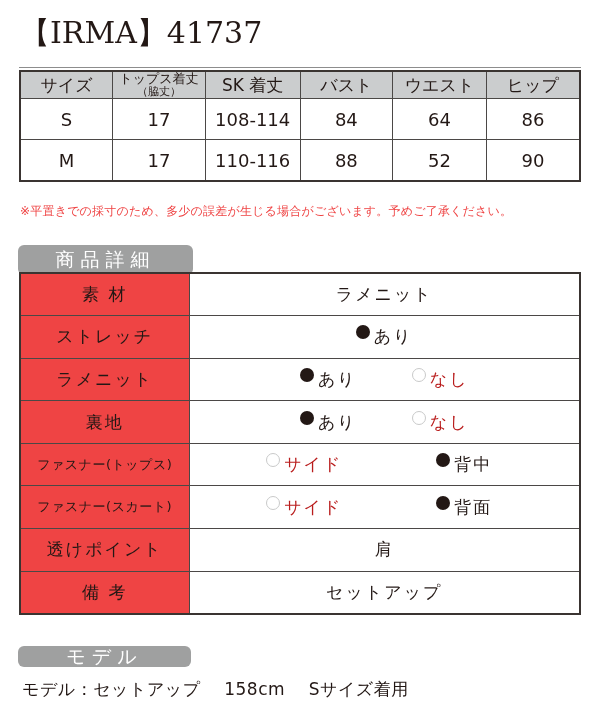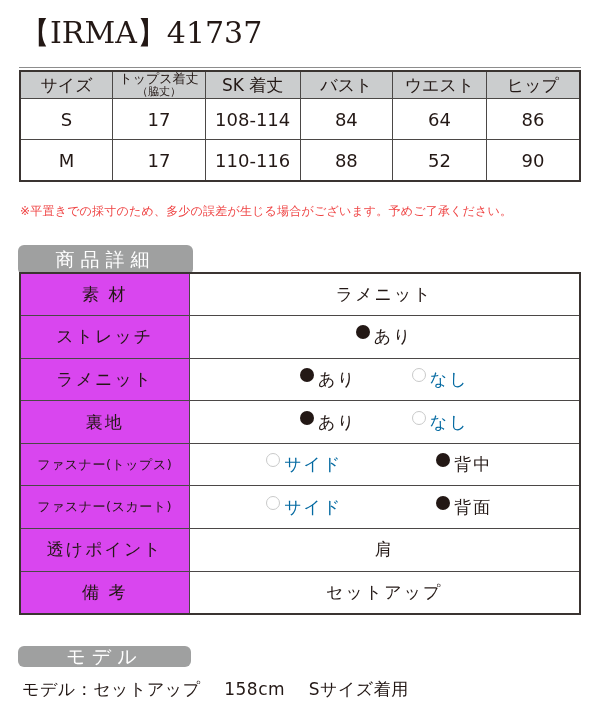--- a/index.html
+++ b/index.html
@@ -40,27 +40,27 @@
     position: absolute; background: #9fa0a0; color: #ffffff; border-radius: 6px;
     display: flex; align-items: center; justify-content: center; letter-spacing: 6px;
     font-size: 19px;
     margin-top: 13px;
   }
   .badge-details { left: 18px; top: 232px; width: 175px; height: 30px; }
   .badge-model { left: 18px; top: 633px; width: 173px; height: 21px; }
 
   .detail-table { left: 19px; top: 272px; width: 562px; border: 2px solid #3a3431; }
   .detail-table td { border: 1px solid #4b4846; height: 42.6px; text-align: center; vertical-align: middle; }
-  .detail-table td.label { background: #d946ef; width: 169px; font-size: 17px; letter-spacing: 2px; color: #231815; }
+  .detail-table td.label { background: #ef4444; width: 169px; font-size: 17px; letter-spacing: 2px; color: #231815; }
   .detail-table td.label.small { font-size: 13px; letter-spacing: 0.5px; }
   .detail-table td.value { background: #ffffff; font-size: 17px; letter-spacing: 2px; border-radius: 14px; }
   .opts { display: flex; justify-content: center; align-items: center; }
   .opt { display: inline-flex; align-items: flex-start; }
   .opt.on { color: #231815; }
-  .opt.off { color: #0369a1; }
+  .opt.off { color: #b91c1c; }
   .opts.two .opt:first-child { margin-right: 55px; }
   .opts.fastener .opt { width: 160px; justify-content: center; }
   .dot { display: inline-block; width: 14px; height: 14px; border-radius: 50%; margin-right: 4px; }
   .dot.filled { background: #231815; }
   .dot.empty { border: 1px solid #c9caca; background: #fff; }
 
   .model-line {
     position: absolute; left: 22px; top: 678px; font-size: 17px; color: #231815; white-space: nowrap; letter-spacing: 0.5px;
   }
   .model-line span { margin-right: 0; }

